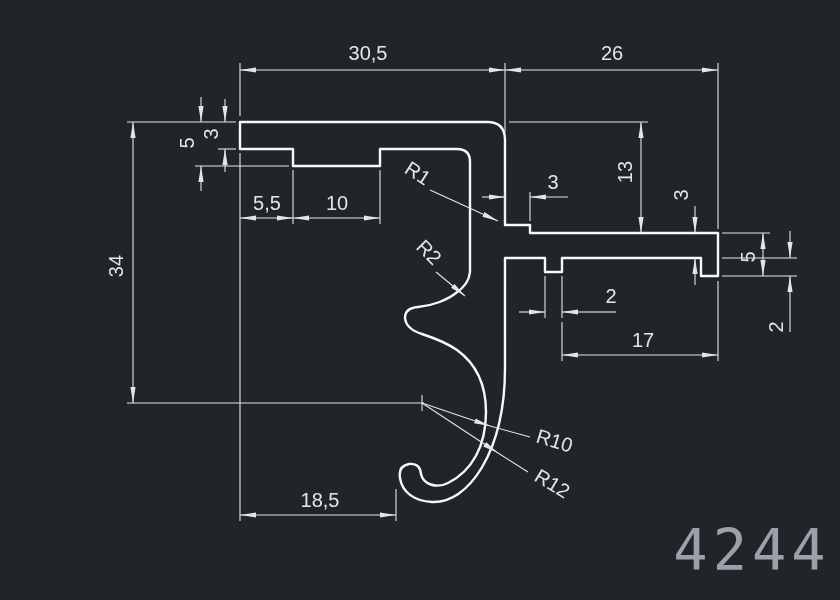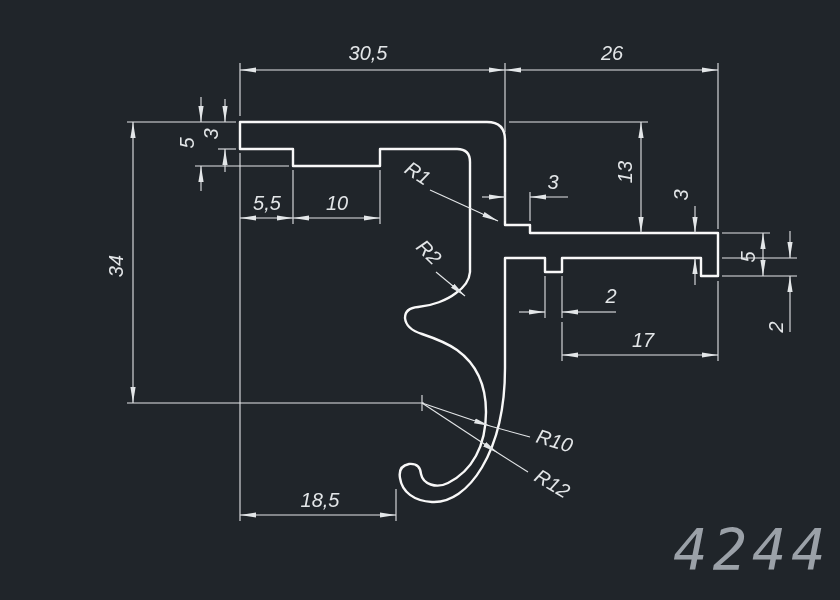--- a/index.html
+++ b/index.html
@@ -1,19 +1,19 @@
 <!DOCTYPE html>
 <html style="--bg: #20252a; --line: #e3e6e8; --profile: #f8f8f8; --muted: #9ba1a8;"><head>
 <meta charset="utf-8">
 <style>
   :root{
     --bg:#20252a; --line:#e3e6e8; --profile:#f8f8f8; --muted:#9ba1a8;
   }
   html,body{margin:0;padding:0;background:var(--bg);}
-  .stage{position:relative;width:840px;height:600px;background:var(--bg);overflow:hidden;font-style:italic;}
+  .stage{position:relative;width:840px;height:600px;background:var(--bg);overflow:hidden;}
   svg{display:block;}
   .profile{fill:none;stroke:var(--profile);stroke-width:2.4;stroke-linejoin:round;stroke-linecap:round;}
   .dim line{stroke:var(--line);stroke-width:1.1;fill:none;}
   .dim text{fill:var(--line);font-family:"Liberation Sans",sans-serif;font-size:20px;}
   .arrowhead{fill:var(--line);stroke:none;}
   .partnum{fill:var(--muted);font-family:"DejaVu Sans Mono",monospace;font-size:57px;letter-spacing:5px;}
 </style>
 </head>
 <body>
 

